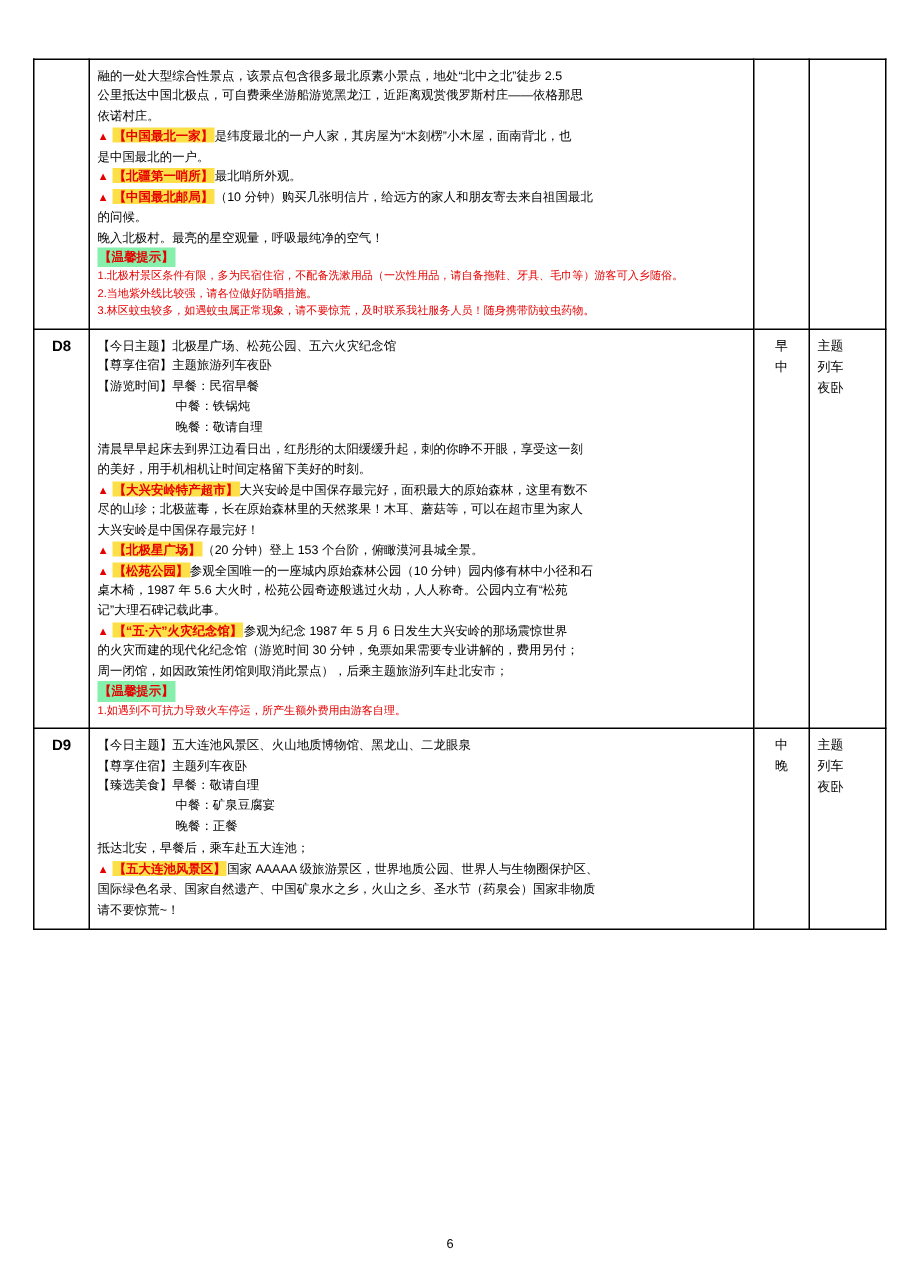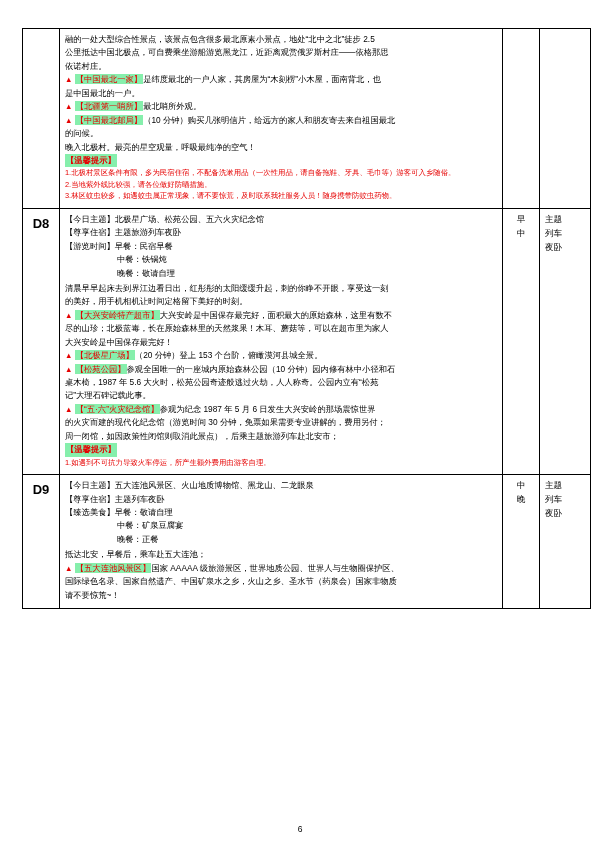--- a/index.html
+++ b/index.html
@@ -14,39 +14,39 @@
     font-size: 8.3px;
     color: #000;
     position: relative;
     overflow: hidden;
   }
   .page {
     position: relative;
     width: 596px;
     height: 848px;
     box-sizing: border-box;
-    padding: 28px 22px 0 22px;
+    padding: 39px 22px 0 22px;
   }
   table.itinerary {
     border-collapse: collapse;
     width: 556px;
     table-layout: fixed;
   }
   table.itinerary td {
     border: 1px solid #000;
     vertical-align: top;
     padding: 4px 5px 6px 5px;
     line-height: 1.62;
   }
   td.daycol {
     width: 26px;
     text-align: center;
     vertical-align: middle;
     font-weight: bold;
-    font-size: 13px;
+    font-size: 10px;
     padding: 2px;
   }
   td.bodycol {
     width: 432px;
   }
   td.mealcol {
     width: 26px;
     text-align: center;
     vertical-align: middle;
     font-size: 8.6px;
@@ -57,23 +57,23 @@
     width: 40px;
     vertical-align: middle;
     font-size: 8.6px;
     line-height: 1.5;
     padding: 2px;
   }
   .line { display: block; }
   .black { color: #000; }
   .tri { color: #e60000; font-size: 7.5px; }
   .hl {
-    background: #86efac;
+    background: #fde047;
     color: #e60000;
-    font-weight: normal;
+    font-weight: bold;
     padding: 0 1px;
   }
   .tip {
     display: inline-block;
     background: #86efac;
     color: #e60000;
     font-weight: bold;
     padding: 0 1px;
   }
   .small-note {

